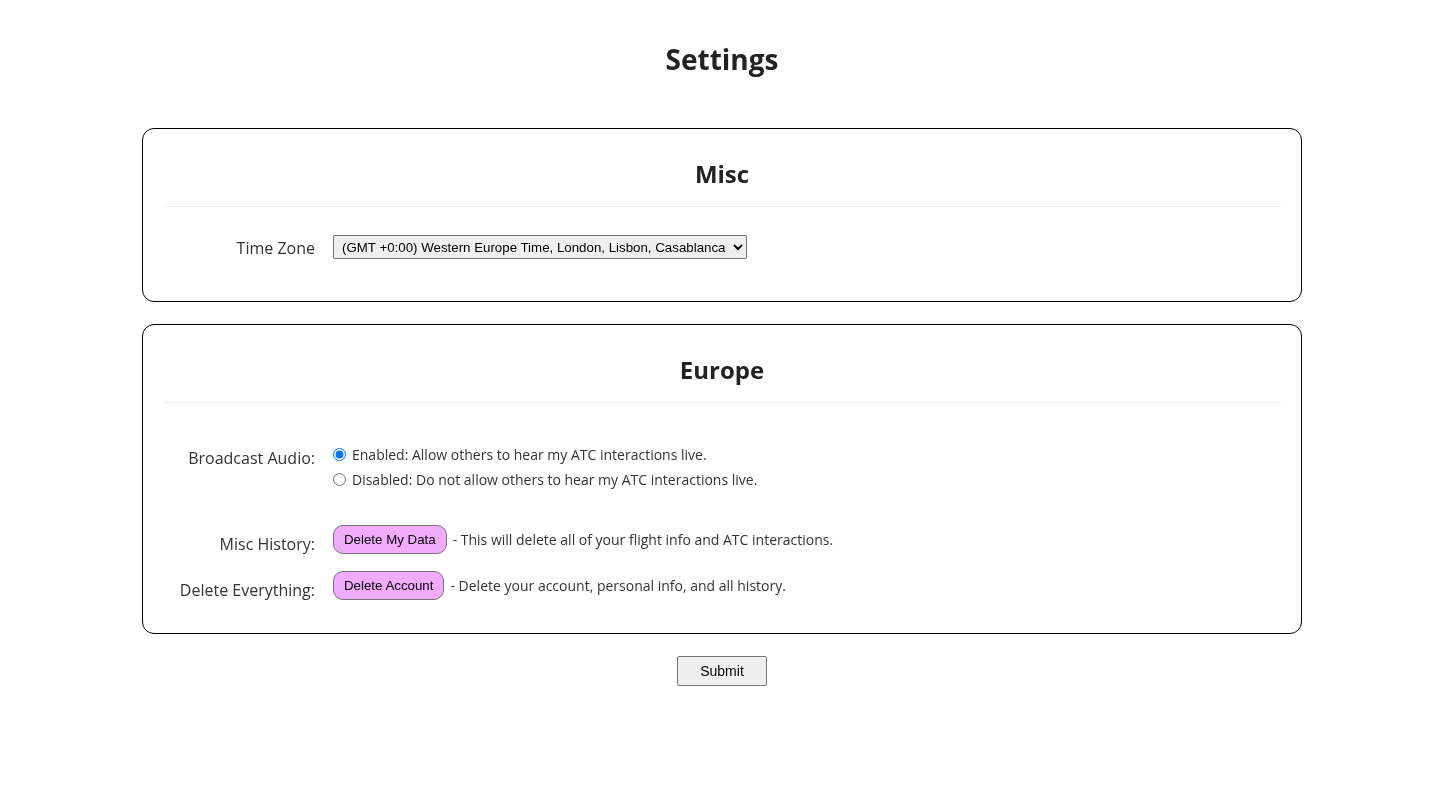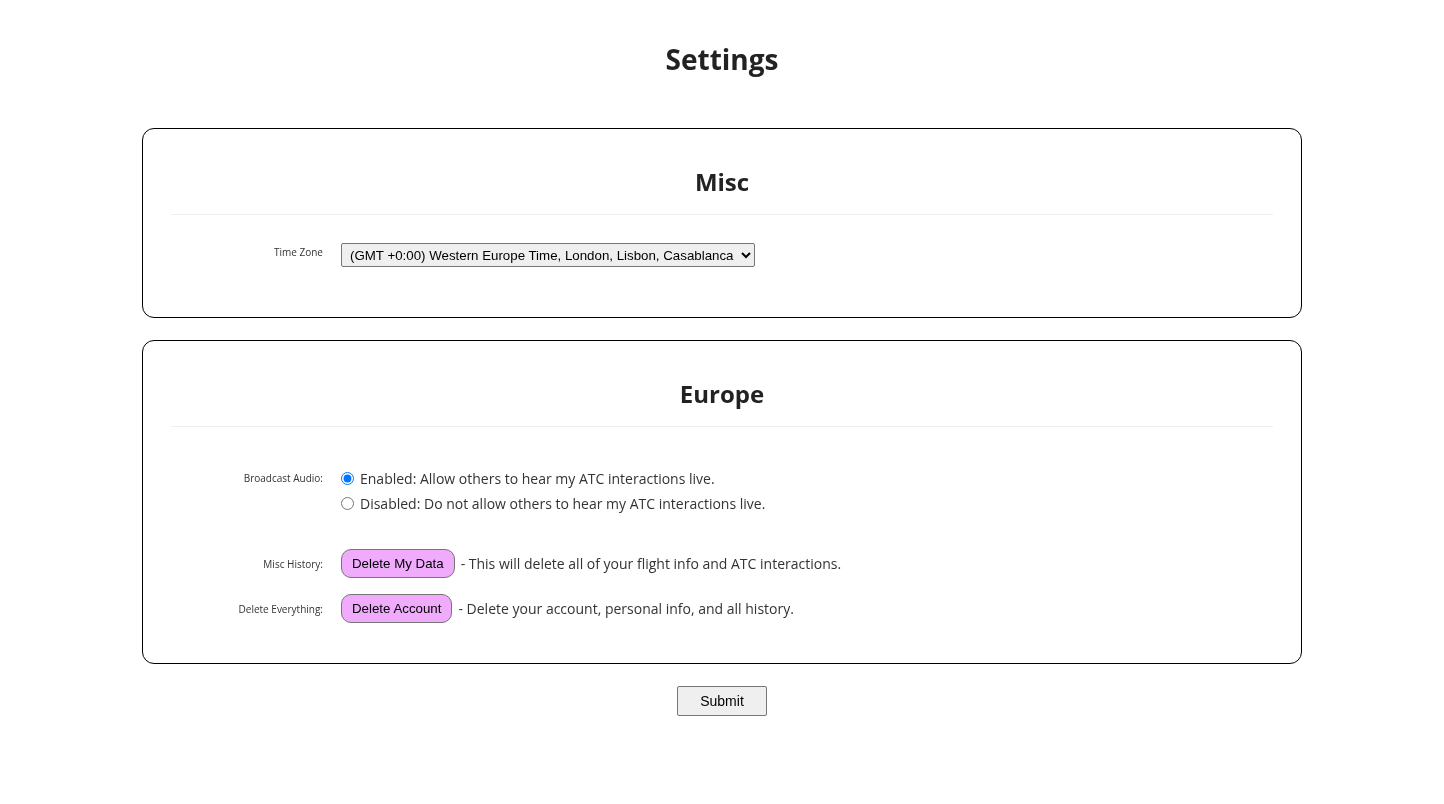--- a/index.html
+++ b/index.html
@@ -22,21 +22,21 @@
     h1.page-title {
       text-align: center;
       font-size: 28px;
       font-weight: 700;
       color: #222;
       margin-bottom: 50px;
     }
     .panel {
       border: 1px solid #000;
       border-radius: 12px;
-      padding: 28px;
+      padding: 20px;
       margin-bottom: 22px;
     }
     .panel-title {
       text-align: center;
       font-size: 24px;
       font-weight: 700;
       color: #222;
       margin: 8px 0 16px 0;
     }
     hr.panel-divider {
@@ -47,21 +47,21 @@
     .form-row {
       display: flex;
       align-items: flex-start;
       margin-bottom: 16px;
     }
     .form-label {
       width: 170px;
       text-align: right;
       padding-right: 18px;
       padding-top: 2px;
-      font-size: 10px;
+      font-size: 16px;
       color: #333;
       flex-shrink: 0;
     }
     .form-label.align-button {
       padding-top: 8px;
     }
     .form-control {
       flex: 1;
     }
     select {

